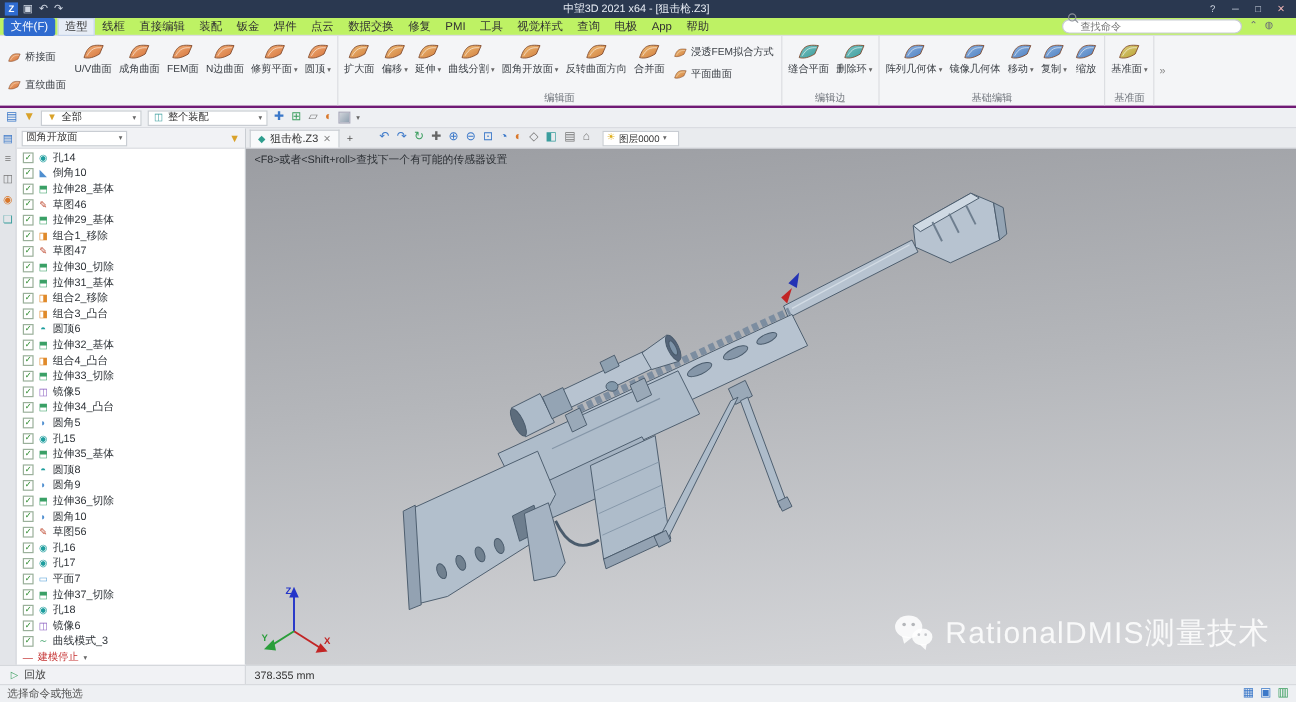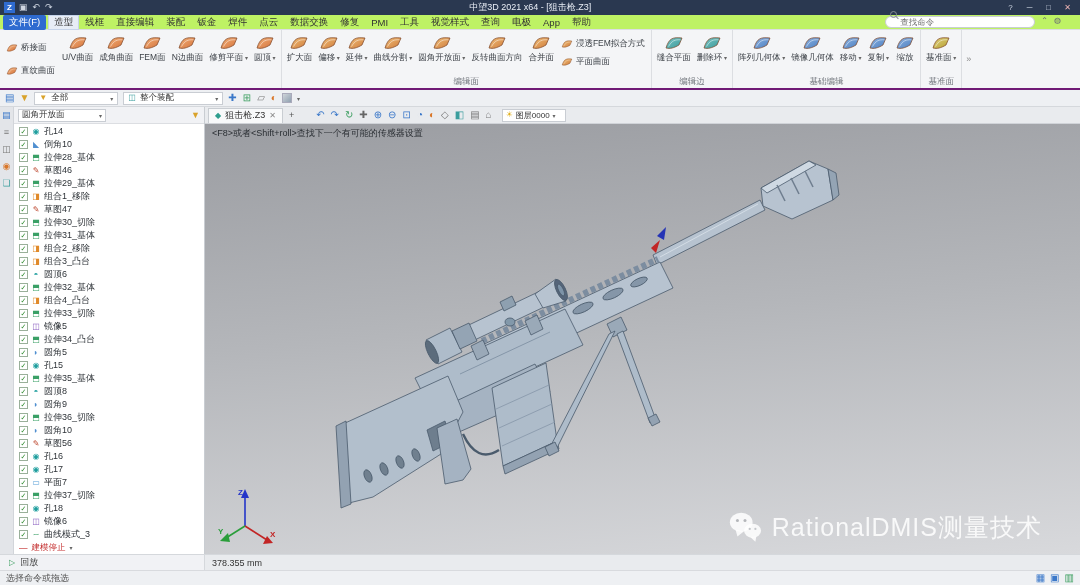--- a/index.html
+++ b/index.html
@@ -73,21 +73,21 @@
   .vtab .diamond{color:#2e9e8e;font-size:8px;}
   .vtab .tclose{color:#888;font-size:8px;}
   .vplus{padding:0 6px;color:#555;}
   .vp-toolbar{display:flex;align-items:center;gap:6px;margin-left:16px;}
   .layer-drop{display:flex;align-items:center;background:#fff;border:1px solid #c9cdd3;height:13px;padding:0 3px;gap:3px;width:64px;font-size:8px;color:#333;}
   .canvas{position:relative;flex:1;background:linear-gradient(175deg,#9b9da2 0%,#b4b6ba 45%,#d8d9dc 100%);overflow:hidden;}
   .rifle{position:absolute;inset:0;width:100%;height:100%;}
   .hint{position:absolute;top:3px;left:7px;font-size:9px;color:#2a2e33;line-height:1.35;}
   .triad{position:absolute;left:12px;bottom:4px;}
   .triad text{font-size:8px;font-weight:bold;}
-  .wm{position:absolute;right:38px;bottom:10px;display:flex;align-items:center;gap:10px;color:rgba(255,255,255,0.85);font-size:25px;letter-spacing:1px;}
+  .wm{position:absolute;right:22px;bottom:10px;display:flex;align-items:center;gap:10px;color:rgba(255,255,255,0.85);font-size:25px;letter-spacing:1px;}
 
   
   .bottomstrip{height:16px;display:flex;background:#eef0f3;border-top:1px solid #d5d8dc;flex:0 0 auto;}
   .replay-cell{width:205px;display:flex;align-items:center;gap:5px;padding-left:9px;font-size:9px;color:#444;border-right:1px solid #d5d8dc;background:#f1f2f5;}
   .measure-cell{flex:1;display:flex;align-items:center;padding-left:7px;font-size:9px;color:#333;background:#e9ebee;}
   .statusbar{height:15px;background:#eef0f3;border-top:1px solid #d8dade;display:flex;align-items:center;font-size:9px;color:#555;padding:0 6px;flex:0 0 auto;}
   #status-icons{margin-left:auto;display:flex;gap:5px;}
 </style>
 </head>
 <body>

